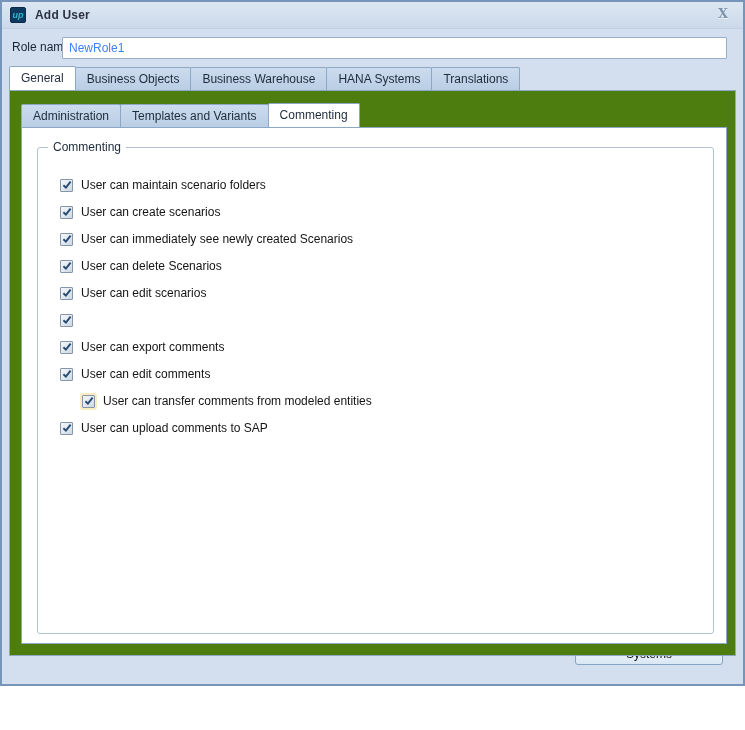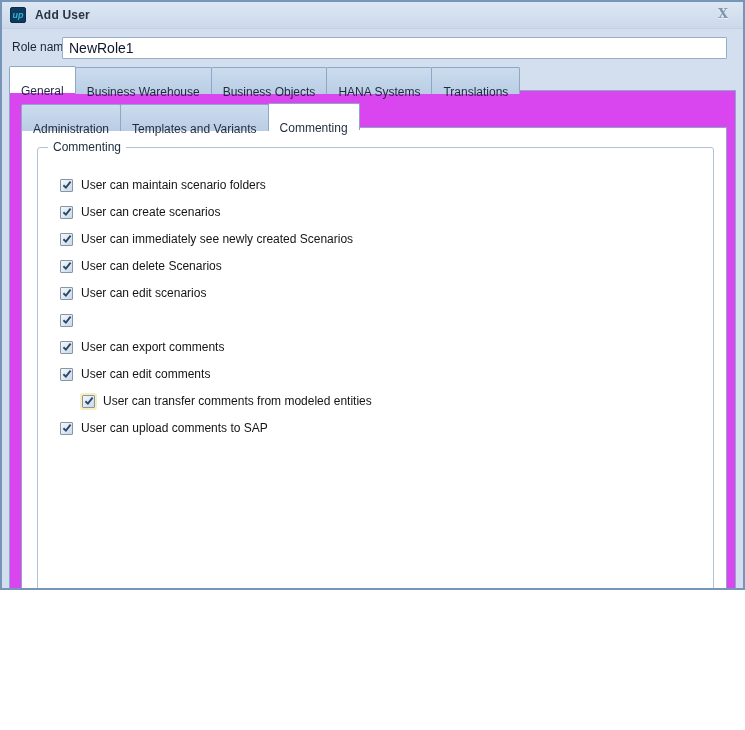--- a/index.html
+++ b/index.html
@@ -1,20 +1,20 @@
 <!DOCTYPE html>
 <html><head>
 <meta charset="utf-8">
 <style>
   * { margin:0; padding:0; box-sizing:border-box; }
   html,body { width:745px; height:730px; }
   body { font-family:"Liberation Sans", sans-serif; font-size:12px; color:#1a2433; }
 
   .dialog {
-    position:relative; width:745px; height:590px;
+    position:relative; width:745px; height:686px;
     background:#d3dfee;
     border:2px solid #7795b8;
     overflow:hidden;
   }
 
   
   .titlebar {
     position:relative; height:27px;
     background:linear-gradient(#dde7f3,#cbd9ea);
     border-bottom:1px solid #c2d1e3;
@@ -34,41 +34,41 @@
     color:#7f95ab; text-shadow:0 1px 0 rgba(255,255,255,.7);
     cursor:pointer; padding:0 3px;
   }
 
   
   .rolename-row { position:relative; height:34px; }
   .rolename-row label { position:absolute; left:10px; top:11px; color:#1a2433; }
   .rolename-row input {
     position:absolute; left:60px; right:16px; top:8px; height:22px;
     border:1px solid #98aec8; border-radius:1px; background:#fff;
-    font-family:"Liberation Sans", sans-serif; font-size:14px; color:#0f172a;
+    font-family:"Liberation Sans", sans-serif; font-size:12px; color:#3b82f6;
     padding:0 6px; outline:none;
   }
 
   
   .tabstrip { position:absolute; display:flex; z-index:5; }
   .tab {
-    height:23px; line-height:22px; padding:13px 11px;
+    height:23px; line-height:22px; padding:0 11px;
     background:linear-gradient(#ccdcee,#b9cde4);
     border:1px solid #8ca8c6; border-bottom:none;
     border-radius:2px 2px 0 0;
     margin-right:-1px; color:#1e2b3c; cursor:pointer; white-space:nowrap;
   }
   .tab.active {
     background:#fff; height:24px; margin-top:-1px; position:relative; z-index:6;
   }
 
   .outer-tabs { top:65px; left:7px; }
   .outer-panel {
     position:absolute; left:7px; right:7px; top:88px; height:566px;
-    background:#d946ef; border:1px solid #8ca8c6; z-index:4;
+    background:#4d7c0f; border:1px solid #8ca8c6; z-index:4;
   }
 
   .inner-tabs { top:13px; left:11px; position:absolute; }
   .inner-panel {
     position:absolute; left:11px; right:8px; top:36px; bottom:11px;
     background:#fff; border:1px solid #8ca8c6; z-index:4;
   }
 
   
   .groupbox {
@@ -118,22 +118,22 @@
     <span class="close-btn">X</span>
   </div>
 
   <div class="rolename-row">
     <label>Role name:</label>
     <input type="text" value="NewRole1" style="">
   </div>
 
   <div class="tabstrip outer-tabs">
     <div class="tab active">General</div>
+    <div class="tab">Business Objects</div>
     <div class="tab">Business Warehouse</div>
-    <div class="tab">Business Objects</div>
     <div class="tab">HANA Systems</div>
     <div class="tab">Translations</div>
   </div>
 
   <div class="outer-panel">
 
     <div class="tabstrip inner-tabs">
       <div class="tab">Administration</div>
       <div class="tab">Templates and Variants</div>
       <div class="tab active">Commenting</div>

